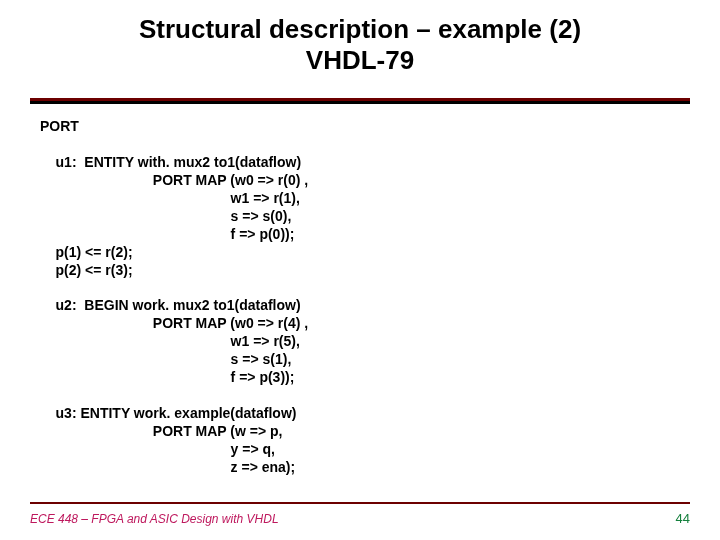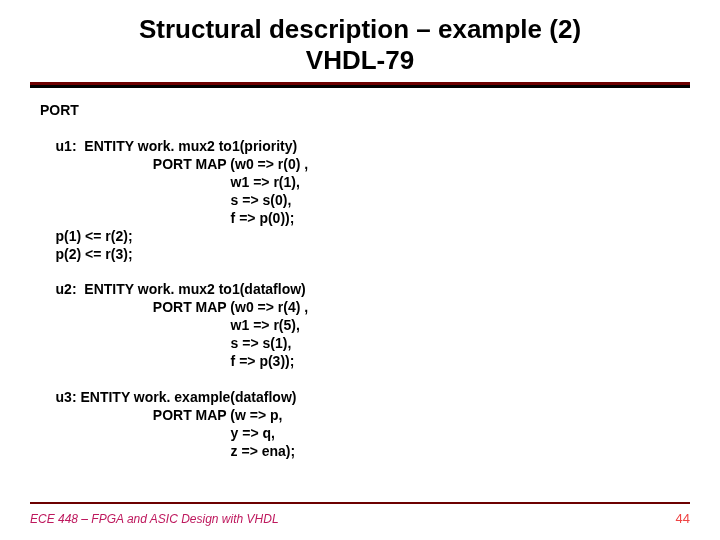--- a/index.html
+++ b/index.html
@@ -18,21 +18,21 @@
     position: relative;
     box-sizing: border-box;
     padding: 10px 30px 0 30px;
   }
   .title {
     font-size: 26px;
     font-weight: bold;
     color: #000;
     text-align: center;
     line-height: 1.2;
-    margin: 4px 0 6px 0;
+    margin: 4px 0 22px 0;
   }
   .title-underline {
     height: 6px;
     width: 100%;
     margin: 4px 0 0 0;
     display: block;
   }
   .title-underline > div {
     height: 6px;
     background: linear-gradient(to bottom, #6c0000 0%, #6c0000 50%, #000 50%, #000 100%);
@@ -62,48 +62,48 @@
     bottom: 14px;
     font-size: 12px;
     color: #be185d;
     font-style: italic;
   }
   .page-num {
     position: absolute;
     right: 30px;
     bottom: 14px;
     font-size: 13px;
-    color: #ef4444;
+    color: #15803d;
   }
 </style>
 </head>
 <body>
 
 <div class="slide">
 
   <div class="title">
     <span>Structural description – example (2)</span><br>
     <span>VHDL-79</span>
   </div>
 
   <div class="title-underline">
       <div></div>
     </div>
 
   <div class="content"><span>PORT</span>
 
-<span>    u1:  ENTITY work. mux2 to1(priority)</span>
+<span>    u1:  ENTITY with. mux2 to1(dataflow)</span>
 <span>                             PORT MAP (w0 =&gt; r(0) ,</span>
 <span>                                                 w1 =&gt; r(1),</span>
 <span>                                                 s =&gt; s(0),</span>
 <span>                                                 f =&gt; p(0));</span>
 <span>    p(1) &lt;= r(2);</span>
 <span>    p(2) &lt;= r(3);</span>
 
-<span>    u2:  ENTITY work. mux2 to1(dataflow)</span>
+<span>    u2:  BEGIN work. mux2 to1(dataflow)</span>
 <span>                             PORT MAP (w0 =&gt; r(4) ,</span>
 <span>                                                 w1 =&gt; r(5),</span>
 <span>                                                 s =&gt; s(1),</span>
 <span>                                                 f =&gt; p(3));</span>
 
 <span>    u3: ENTITY work. example(dataflow)</span>
 <span>                             PORT MAP (w =&gt; p,</span>
 <span>                                                 y =&gt; q,</span>
 <span>                                                 z =&gt; ena);</span></div>
 

